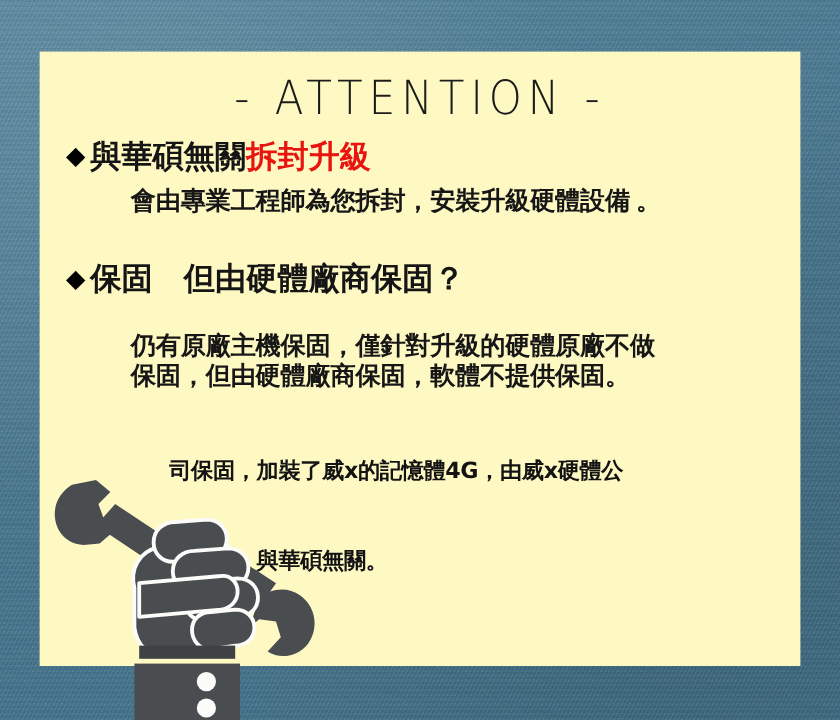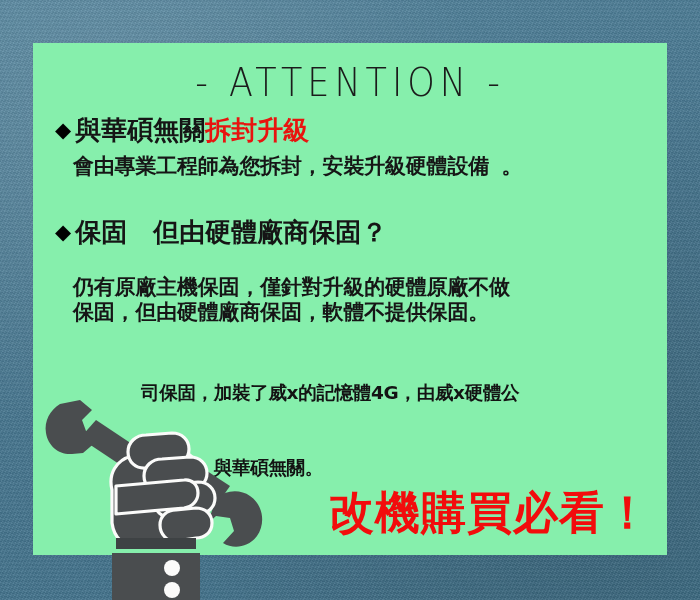--- a/index.html
+++ b/index.html
@@ -37,21 +37,21 @@
       linear-gradient(160deg, #55869f 0%, #46768f 50%, #3f7089 100%);
   }
 
   
   .card {
     position: absolute;
     left: 33px;
     top: 43px;
     width: 634px;
     height: 512px;
-    background: #86efac;
+    background: #fef9c3;
     box-shadow: 0 0 1px rgba(0,0,0,0.12);
   }
 
   
   .title {
     position: absolute;
     left: 0;
     top: 17px;
     width: 634px;
     text-align: center;
@@ -84,24 +84,24 @@
     line-height: 1;
     color: #000000;
     margin-right: 4px;
     position: relative;
     top: -2px;
   }
   .heading-text { color: #151515; }
   .heading-accent { color: #e8140f; }
 
   .body-para {
-    padding-left: 40px;
+    padding-left: 76px;
     padding-right: 10px;
     color: #161616;
-    font-family: Liberation Mono, monospace;
+    font-family: Liberation Serif, serif;
     font-size: 21px;
     font-weight: 700;
     line-height: 25px;
     white-space: pre-line;
     letter-spacing: -0.2px;
   }
 
   
   #block-unseal   { top: 70px; }
   #block-unseal .body-para { margin-top: 7px; }
@@ -181,21 +181,20 @@
       </div>
       <div class="body-para">仍有原廠主機保固，僅針對升級的硬體原廠不做
 保固，但由硬體廠商保固，軟體不提供保固。</div>
     </div>
 
     <div class="ex-block">
       <div class="ex-line-indent">司保固，加裝了威x的記憶體4G，由威x硬體公</div>
       <div class="ex-line-indent">司保固，與華碩無關。</div>
     </div>
 
-    <div class="cta">改機購買必看！</div>
 
   </div>
 
   <svg class="illustration" viewBox="0 0 290 210" xmlns="http://www.w3.org/2000/svg">
 
     <g fill="#4a4d4f">
 
       <path d="M40 14
                C30 20 24 31 26 43
                C28 56 39 65 52 64

